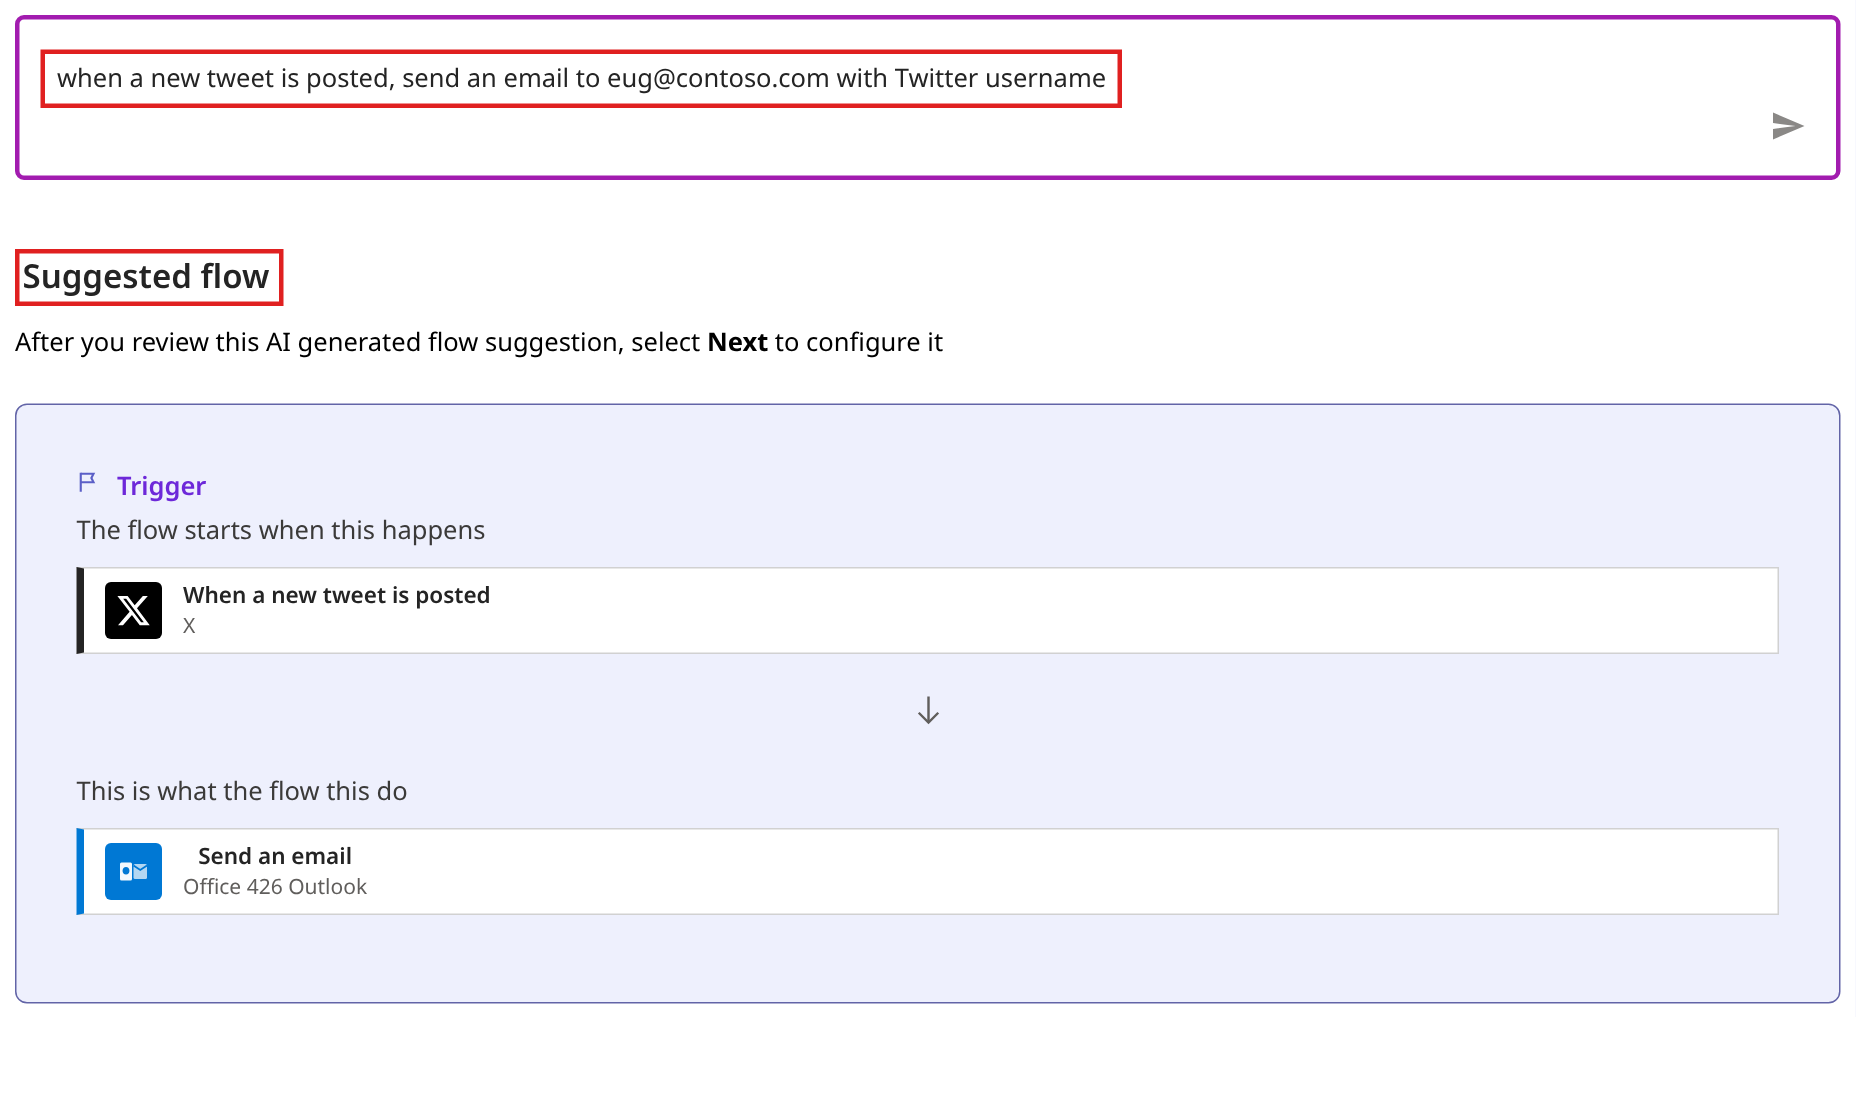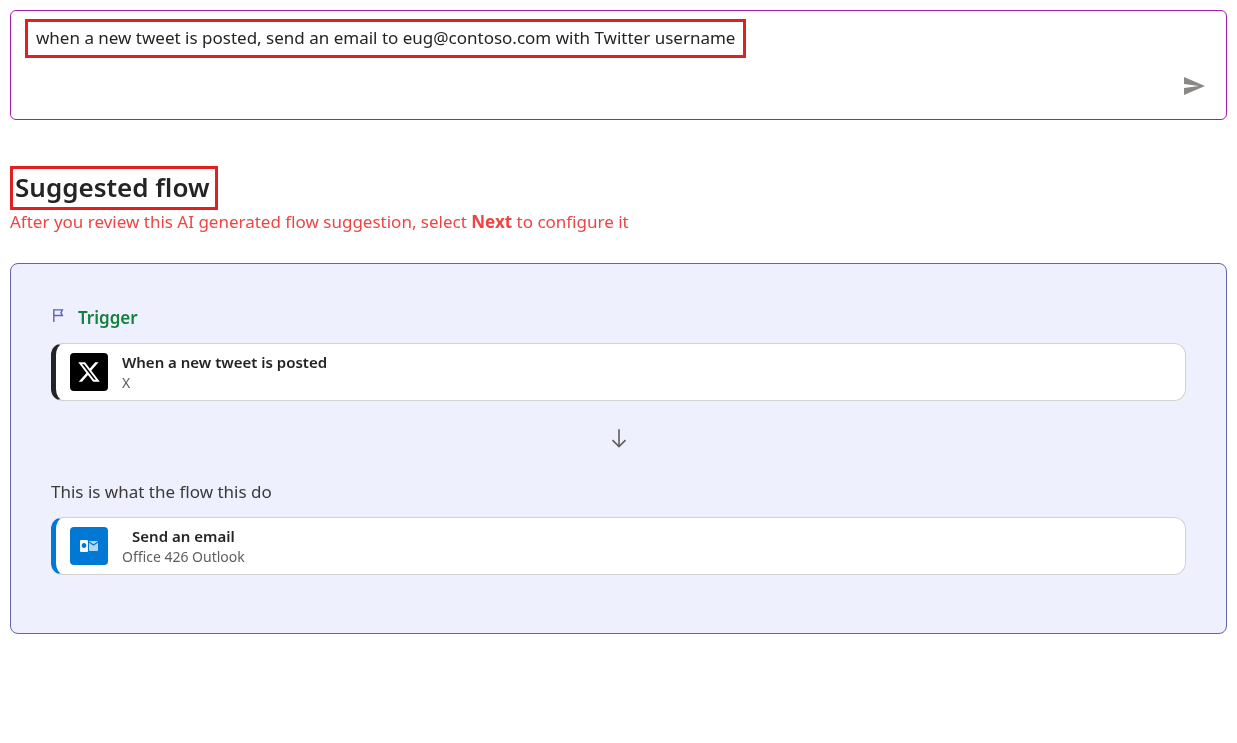--- a/index.html
+++ b/index.html
@@ -8,23 +8,23 @@
       padding: 0;
     }
     body {
       font-family: "Segoe UI", -apple-system, system-ui, sans-serif;
       background: #ffffff;
       color: #242424;
       padding: 10px;
       width: 1237px;
     }
     .input-container {
-      border: 1px solid #a21caf;
+      border: 3px solid #a21caf;
       border-radius: 6px;
-      padding: 8px 14px 12px;
+      padding: 20px 14px 12px;
       position: relative;
       min-height: 110px;
     }
     .input-text-highlight {
       display: inline-block;
       border: 3px solid #e02020;
       padding: 4px 8px 6px;
       font-size: 17px;
       color: #242424;
     }
@@ -40,27 +40,28 @@
     .send-icon svg {
       width: 24px;
       height: 24px;
       fill: #8a8886;
     }
     .section-heading {
       margin-top: 46px;
       display: inline-block;
       border: 3px solid #e02020;
       padding: 0px 6px 2px 2px;
-      font-size: 26px;
+      font-size: 22px;
       font-weight: 600;
       color: #242424;
     }
     .subtext {
-      font-size: 17px;
-      color: #ef4444;
+      margin-top: 12px;
+      font-size: 17px;
+      color: #000000;
     }
     .subtext .bold {
       font-weight: 700;
     }
     .flow-card {
       margin-top: 30px;
       border: 1px solid #6264a7;
       border-radius: 8px;
       background: #eef0fd;
       padding: 42px 40px 58px;
@@ -74,33 +75,33 @@
       width: 17px;
       height: 17px;
     }
     .bolt-icon svg {
       width: 17px;
       height: 17px;
     }
     .flow-label {
       font-size: 17px;
       font-weight: 600;
-      color: #15803d;
+      color: #6d28d9;
     }
     .flow-desc {
       margin-top: 6px;
       font-size: 17px;
       color: #3b3a39;
     }
     .step-card {
       margin-top: 14px;
       background: #ffffff;
       border: 1px solid #d1d1d1;
       border-left: 5px solid #242424;
-      border-radius: 12px;
+      border-radius: 0;
       display: flex;
       align-items: center;
       gap: 14px;
       padding: 8px 14px;
     }
     .step-card.outlook {
       border-left-color: #0078d4;
       text-align: center;
     }
     .step-icon {
@@ -176,20 +177,21 @@
 
   <div class="flow-label-row">
     <span class="flag-icon">
       <svg viewBox="0 0 24 24" fill="none" stroke="#5b5fc7" stroke-width="2">
         <path d="M4 3v18"></path>
         <path d="M4 4h12l-2 4 2 4H4"></path>
       </svg>
     </span>
     <span class="flow-label">Trigger</span>
   </div>
+  <div class="flow-desc">The flow starts when this happens</div>
 
   <div class="step-card">
     <div class="step-icon x-icon">
       <svg viewBox="0 0 24 24">
           <path d="M18.244 2.25h3.308l-7.227 8.26 8.502 11.24H16.17l-5.214-6.817L4.99 21.75H1.68l7.73-8.835L1.254 2.25H8.08l4.713 6.231zm-1.161 17.52h1.833L7.084 4.126H5.117z"></path>
         </svg>
     </div>
     <div>
       <div class="step-title">When a new tweet is posted</div>
       <div class="step-connector">X</div>

